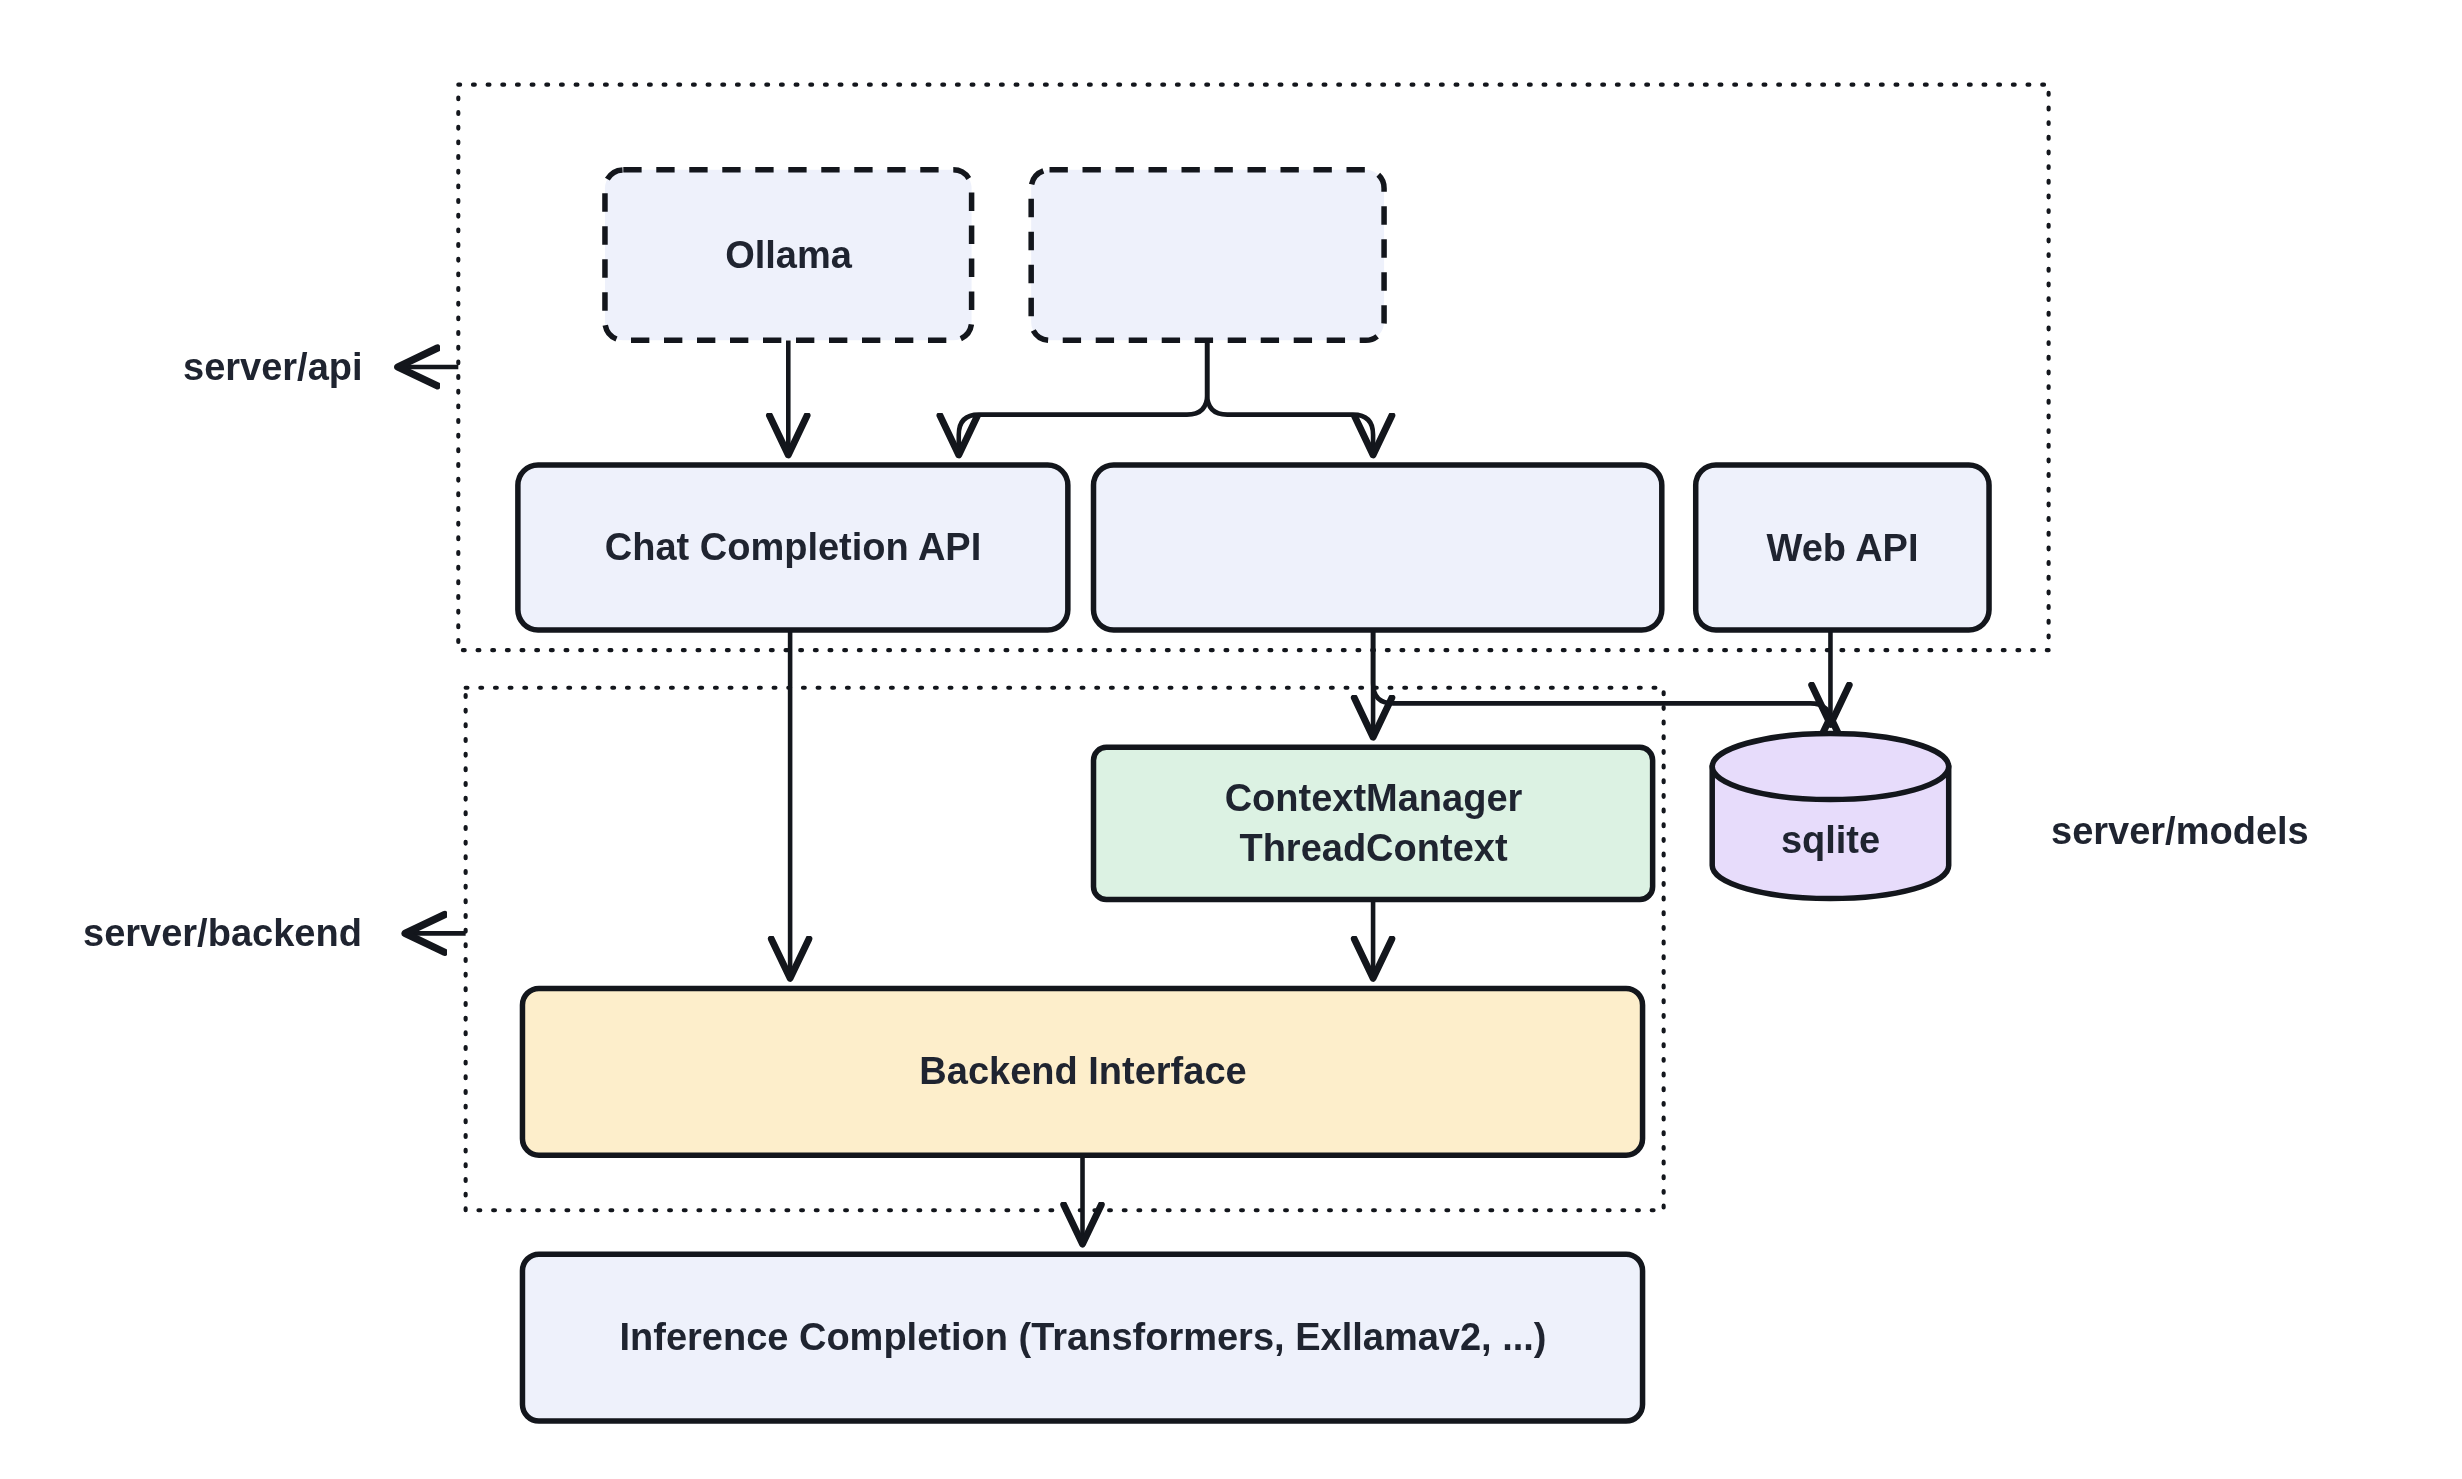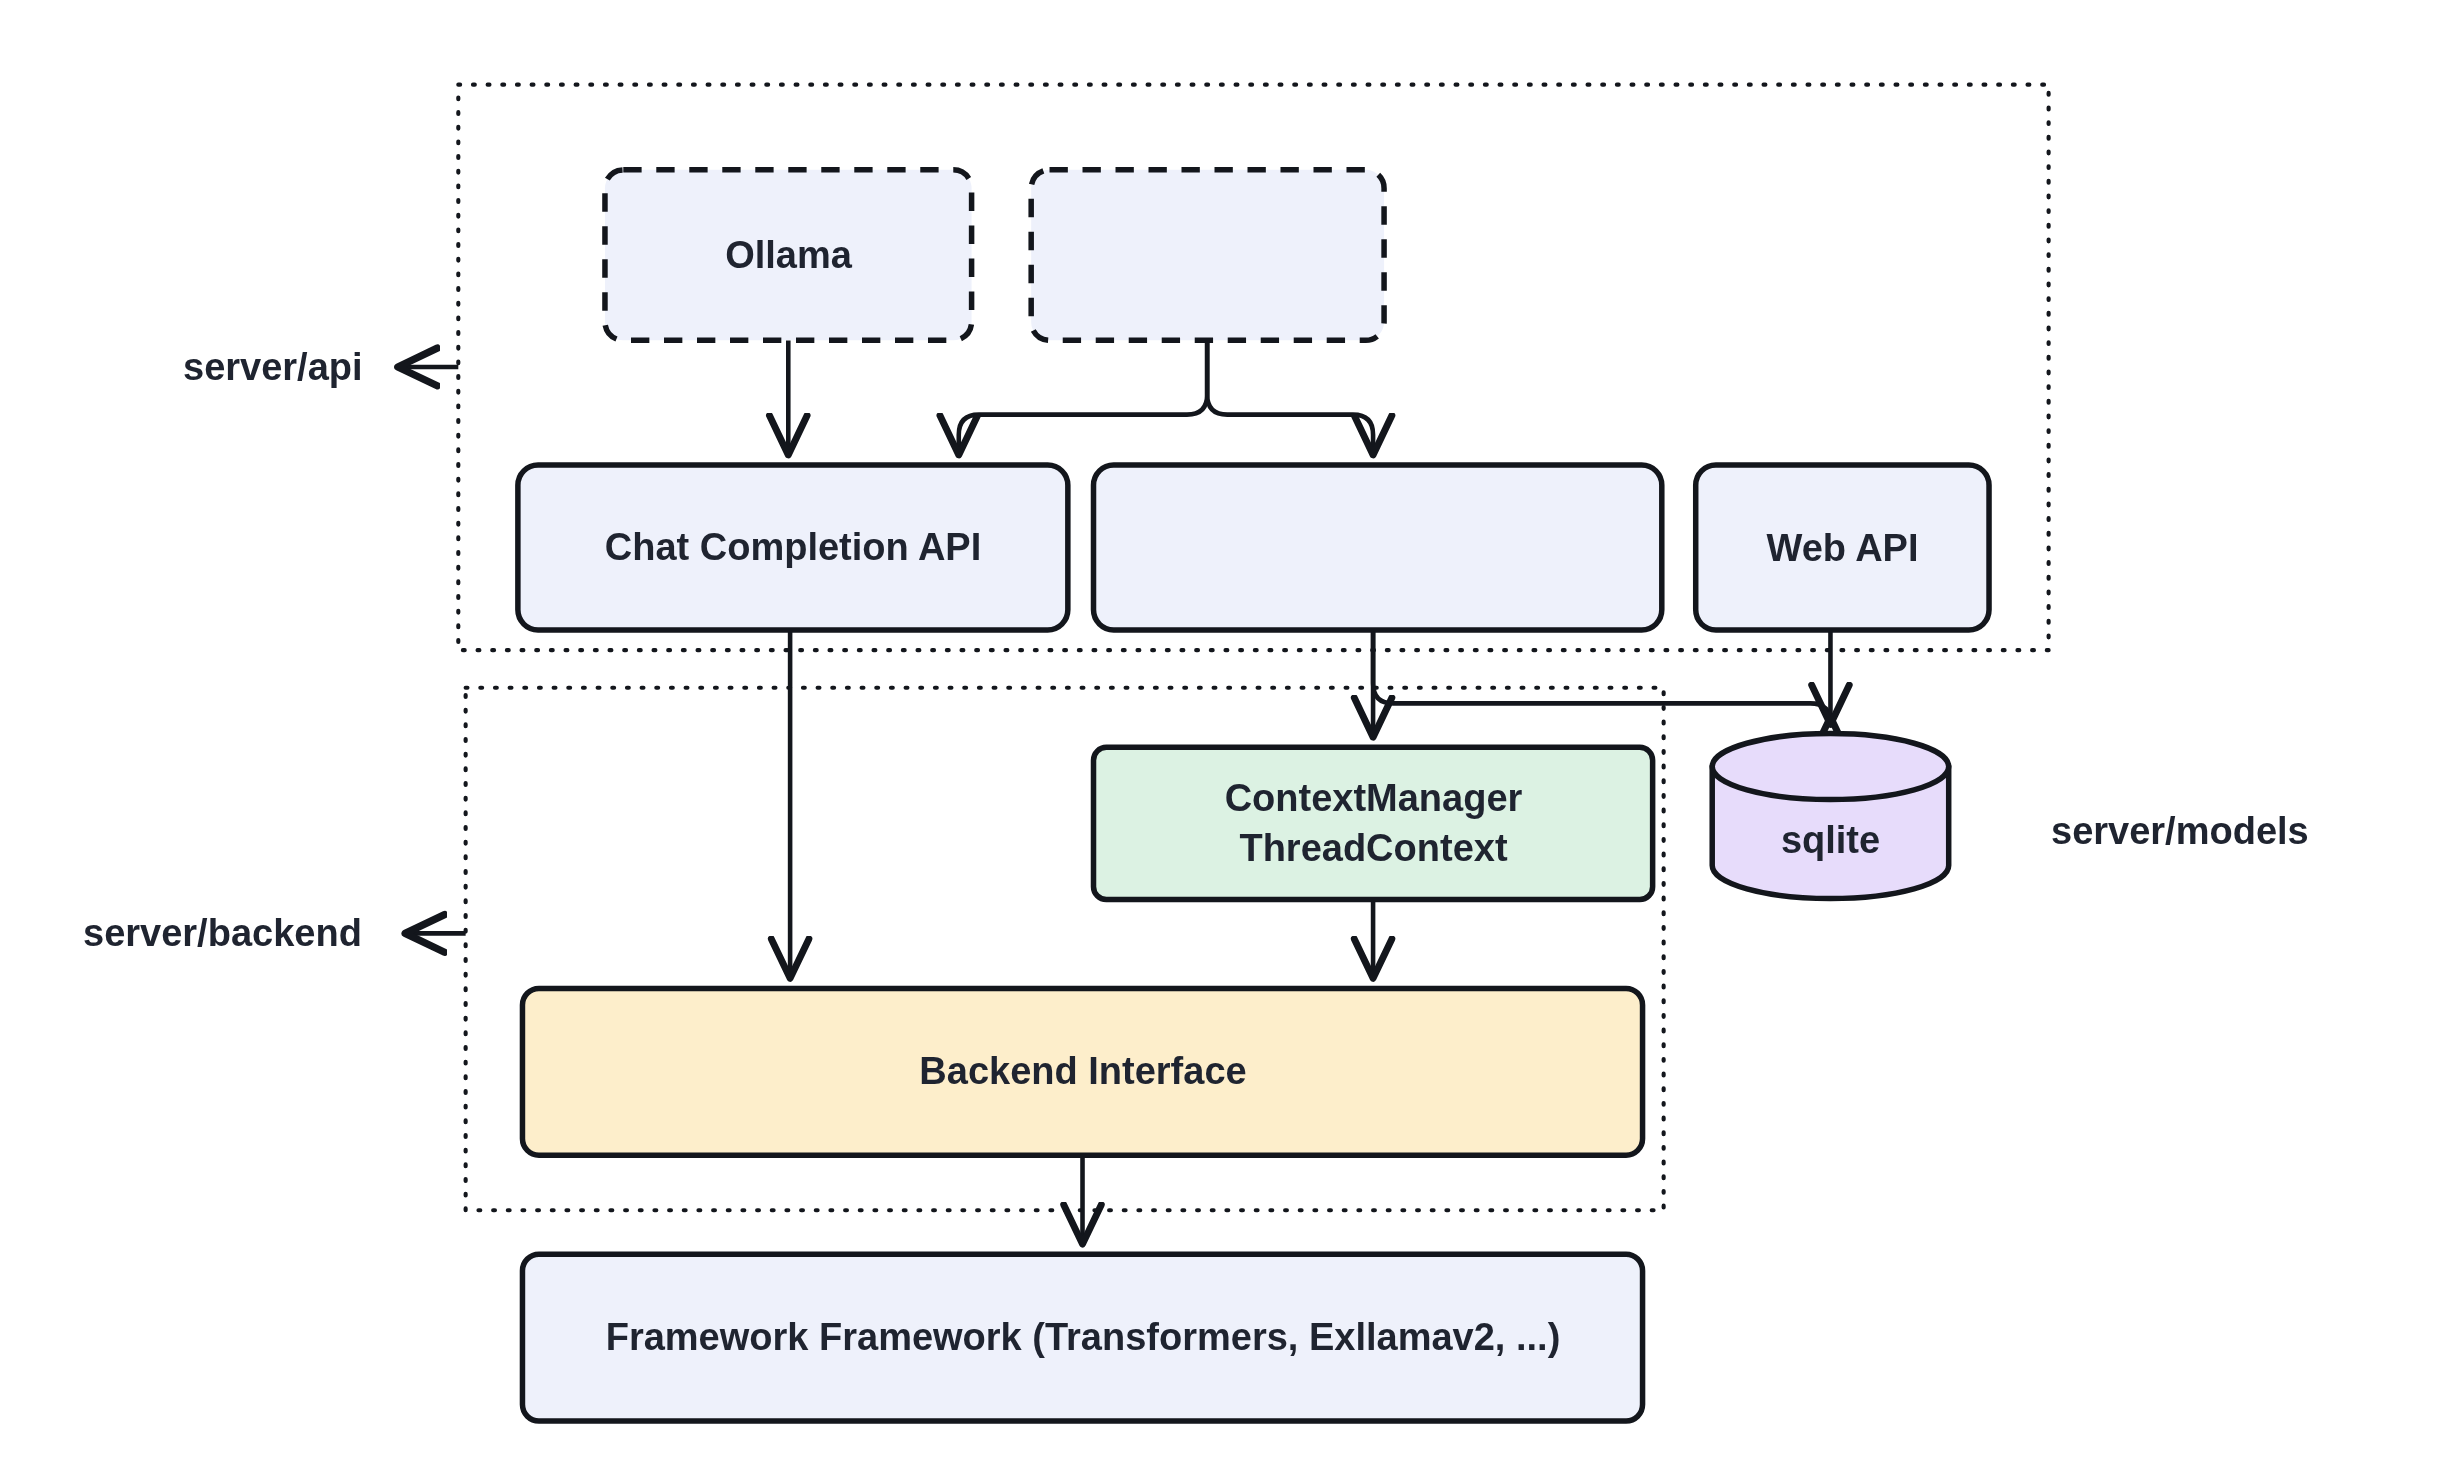--- a/index.html
+++ b/index.html
@@ -119,21 +119,21 @@
 
   <div class="node-label fs-node" style="left:1696px; top:466px; width:293px; height:165px;text-align:center;">Web API</div>
 
   <div class="node-label fs-node" style="left:1094px; top:747px; width:559px; height:152px;">ContextManager
 ThreadContext</div>
 
   <div class="node-label fs-node" style="left:523px; top:988px; width:1120px; height:167px;">Backend Interface</div>
 
   <div class="node-label fs-node" style="left:1712px; top:794px; width:237px; height:92px;">sqlite</div>
 
-  <div class="node-label fs-node" style="left:523px; top:1254px; width:1120px; height:167px;">Framework Framework (Transformers, Exllamav2, ...)</div>
+  <div class="node-label fs-node" style="left:523px; top:1254px; width:1120px; height:167px;">Inference Completion (Transformers, Exllamav2, ...)</div>
 
   <div class="group-label fs-group" style="left:183px; top:343px; height:48px;">server/api</div>
 
   <div class="group-label fs-group" style="left:83px; top:909px; height:48px;">server/backend</div>
 
   <div class="group-label fs-group" style="left:2051px; top:807px; height:48px;">server/models</div>
 
 </div>
 
 

